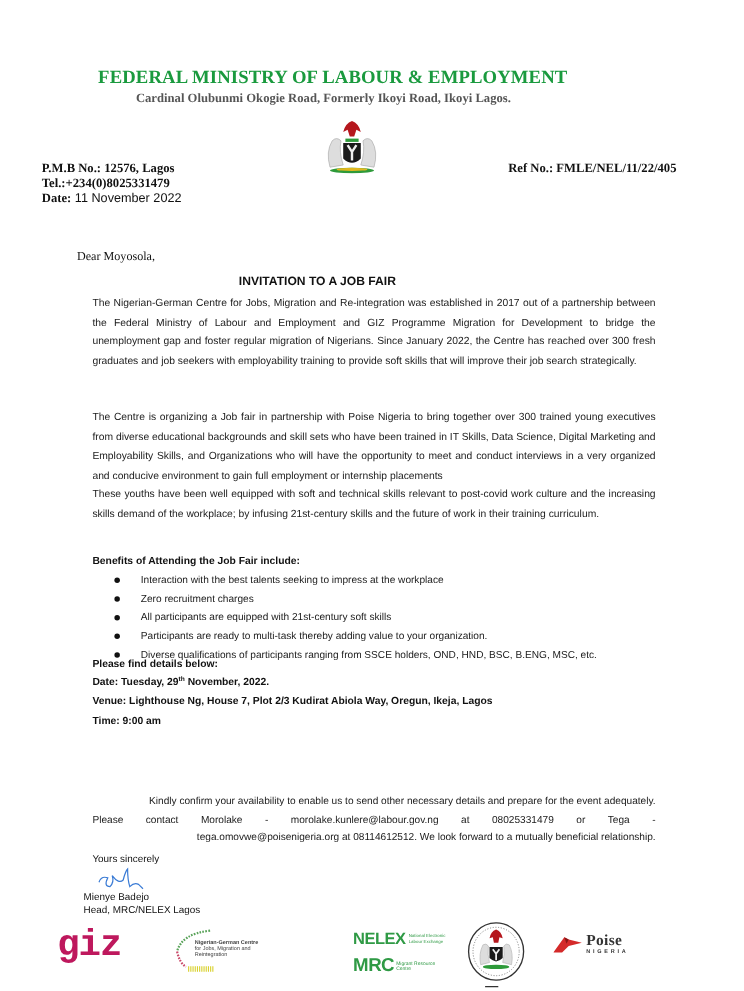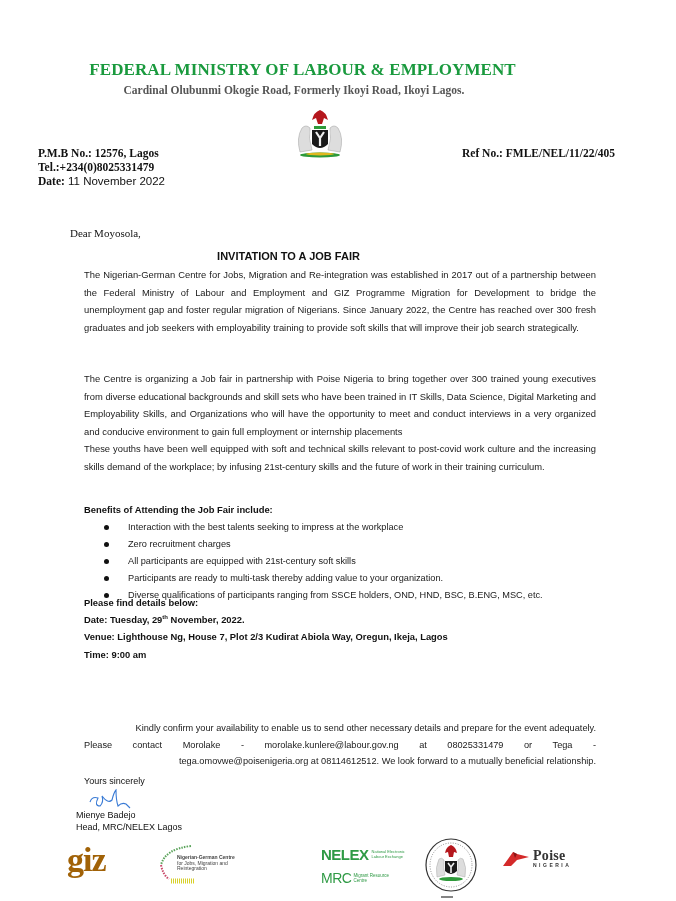--- a/index.html
+++ b/index.html
@@ -43,31 +43,31 @@
   .details { left: 84px; top: 594px; width: 520px; font-weight: bold; font-size: 9.4px; line-height: 17.2px; }
   .details sup { font-size: 6px; vertical-align: super; line-height: 0; }
 
   .confirm { left: 84px; top: 720px; width: 512px; font-size: 9.2px; line-height: 16.5px; color: #1a1a1a; text-align: right; }
   .confirm .row { display: flex; justify-content: space-between; }
 
   .closing { left: 84px; top: 775px; font-size: 9px; line-height: 12px; }
   .signature { left: 86px; top: 788px; width: 50px; height: 24px; }
   .signer { left: 76px; top: 810px; font-size: 9px; line-height: 11.5px; }
 
-  .giz { left: 52px; top: 840px; font-family: Liberation Serif, serif; font-weight: bold; font-size: 34px; color: #a16207; letter-spacing: -1px; line-height: 40px; margin-left: 15px; }
+  .giz { left: 52px; top: 840px; font-family: Liberation Mono, monospace; font-weight: bold; font-size: 34px; color: #be185d; letter-spacing: -1px; line-height: 40px; }
 
   .ngc { left: 155px; top: 843px; width: 100px; height: 46px; }
   .ngc-text { position: absolute; left: 22px; top: 12px; font-size: 5px; line-height: 5.5px; color: #444; font-weight: bold; }
   .ngc-text .sub { font-weight: normal; }
 
   .nelex { left: 321px; top: 845px; color: #2f9a45; }
   .nelex .big { font-size: 15px; font-weight: bold; line-height: 16px; display: inline-block; vertical-align: middle; letter-spacing: -0.5px; }
   .nelex .small { font-size: 4px; line-height: 4.5px; display: inline-block; vertical-align: middle; margin-left: 3px; width: 40px; }
   .mrc { left: 321px; top: 868px; color: #2f9a45; }
-  .mrc .big { font-size: 14px; font-weight: normal; line-height: 20px; display: inline-block; vertical-align: middle; letter-spacing: -0.5px; }
+  .mrc .big { font-size: 17px; font-weight: bold; line-height: 20px; display: inline-block; vertical-align: middle; letter-spacing: -0.5px; }
   .mrc .small { font-size: 4.5px; line-height: 5px; display: inline-block; vertical-align: middle; margin-left: 2px; width: 36px; }
 
   .coat-bottom { left: 423px; top: 837px; width: 56px; height: 62px; }
 
   .poise { left: 503px; top: 848px; display: flex; align-items: center; }
   .poise .word { margin-left: 4px; }
   .poise .name { font-family: Liberation Serif, serif; font-weight: bold; font-size: 14px; color: #333; line-height: 13px; letter-spacing: 0.3px; }
   .poise .sub { font-size: 5px; letter-spacing: 2.5px; color: #333; font-weight: bold; line-height: 6px; }
 </style>
 </head>

